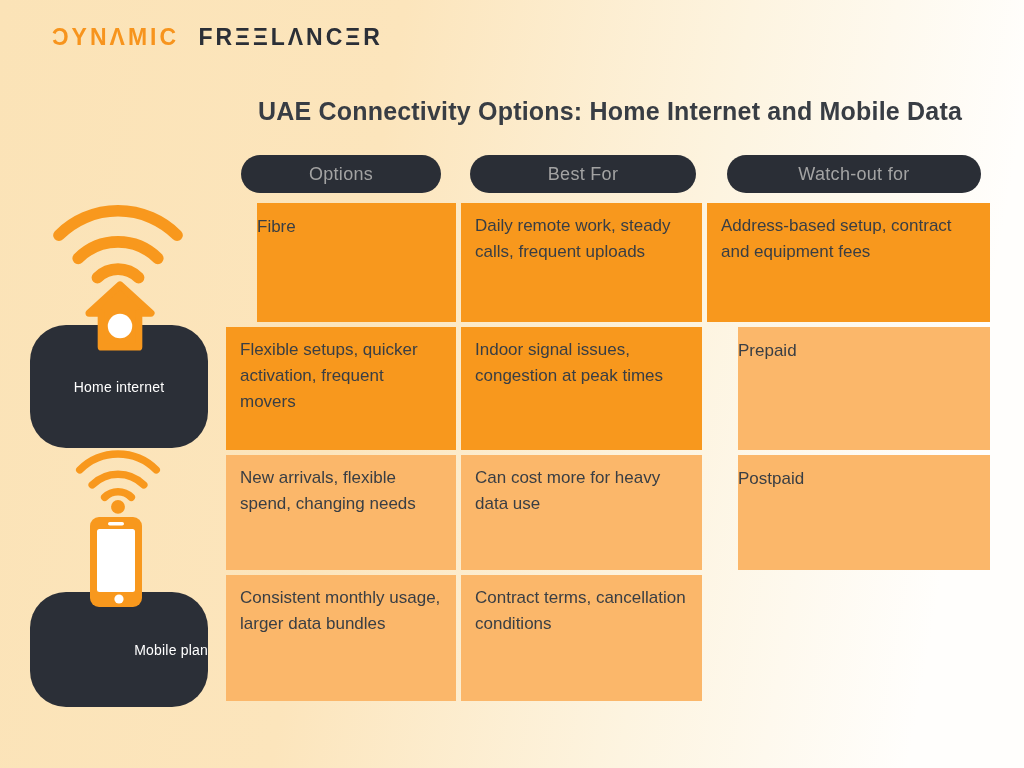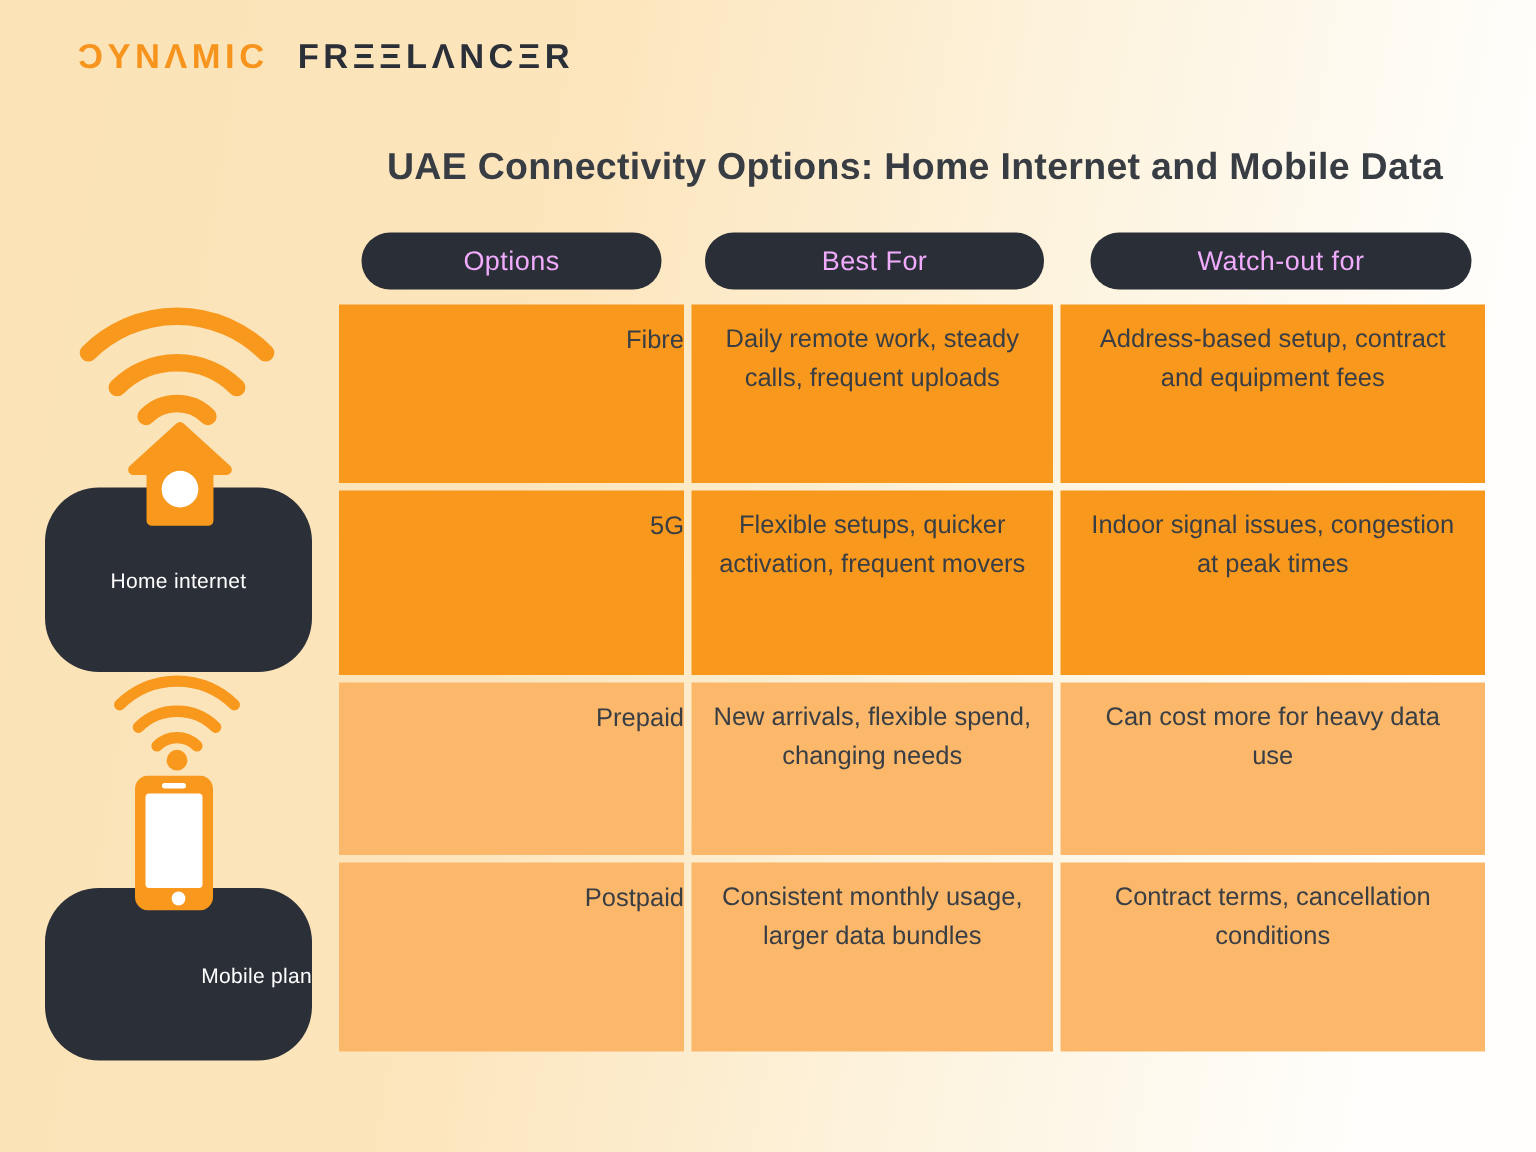--- a/index.html
+++ b/index.html
@@ -11,32 +11,32 @@
   }
   
   .logo { position:absolute; left:52px; top:24px; font-size:23px; font-weight:800; letter-spacing:3px; white-space:nowrap; }
   .logo .p1 { color:#f7941d; }
   .logo .p2 { color:#2b2f37; margin-left:10px; }
   
   .title { position:absolute; left:226px; top:97px; width:768px; text-align:center;
            font-size:25px; font-weight:700; color:#383d44; letter-spacing:0.2px; }
   
   .pill { position:absolute; top:155px; height:38px; background:#2a2e36; border-radius:19px;
-          color:#f0abfc; display:flex; align-items:center; justify-content:center;
+          color:#a3a3a3; display:flex; align-items:center; justify-content:center;
           font-size:18px; font-weight:500; letter-spacing:0.3px; }
   .pill.c1 { left:241px; width:200px; }
   .pill.c2 { left:470px; width:226px; }
   .pill.c3 { left:727px; width:254px; }
   
   .table { position:absolute; left:226px; top:203px;
            display:grid; grid-template-columns:230px 241px 283px;
            grid-template-rows:119px 123px 115px 126px; gap:5px; }
   .cell { font-size:17px; line-height:26px; color:#393e44; box-sizing:border-box; }
-  .cell.option { text-align:right; padding-top:11px; }
-  .cell.body { padding:10px 14px 15px 14px;text-align:center; }
+  .cell.option { text-align:left; padding-top:11px;margin-left:31px; }
+  .cell.body { padding:10px 14px 15px 14px; }
   .row-dark  { background:#f8981d; }
   .row-light { background:#fbb76a; }
   
   .gfx { position:absolute; }
   .badge { position:absolute; left:30px; width:178px; background:#2b2f37; border-radius:36px;
            color:#ffffff; font-size:14px; font-weight:500; letter-spacing:0.2px;
            display:flex; align-items:center; justify-content:center; }
   .badge.home   { top:325px; height:123px; }
   .badge.mobile { top:592px; height:115px;justify-content:flex-end; }
   .over { z-index:2; }
@@ -55,21 +55,20 @@
 
   <div class="pill c1">Options</div>
   <div class="pill c2">Best For</div>
   <div class="pill c3">Watch-out for</div>
 
   <div class="table">
     <div class="cell option row-dark">Fibre</div>
     <div class="cell body   row-dark">Daily remote work, steady calls, frequent uploads</div>
     <div class="cell body   row-dark">Address-based setup, contract and equipment fees</div>
 
-    <div class="cell option row-dark">5G</div>
     <div class="cell body   row-dark">Flexible setups, quicker activation, frequent movers</div>
     <div class="cell body   row-dark">Indoor signal issues, congestion at peak times</div>
 
     <div class="cell option row-light">Prepaid</div>
     <div class="cell body   row-light">New arrivals, flexible spend, changing needs</div>
     <div class="cell body   row-light">Can cost more for heavy data use</div>
 
     <div class="cell option row-light">Postpaid</div>
     <div class="cell body   row-light">Consistent monthly usage, larger data bundles</div>
     <div class="cell body   row-light">Contract terms, cancellation conditions</div>

